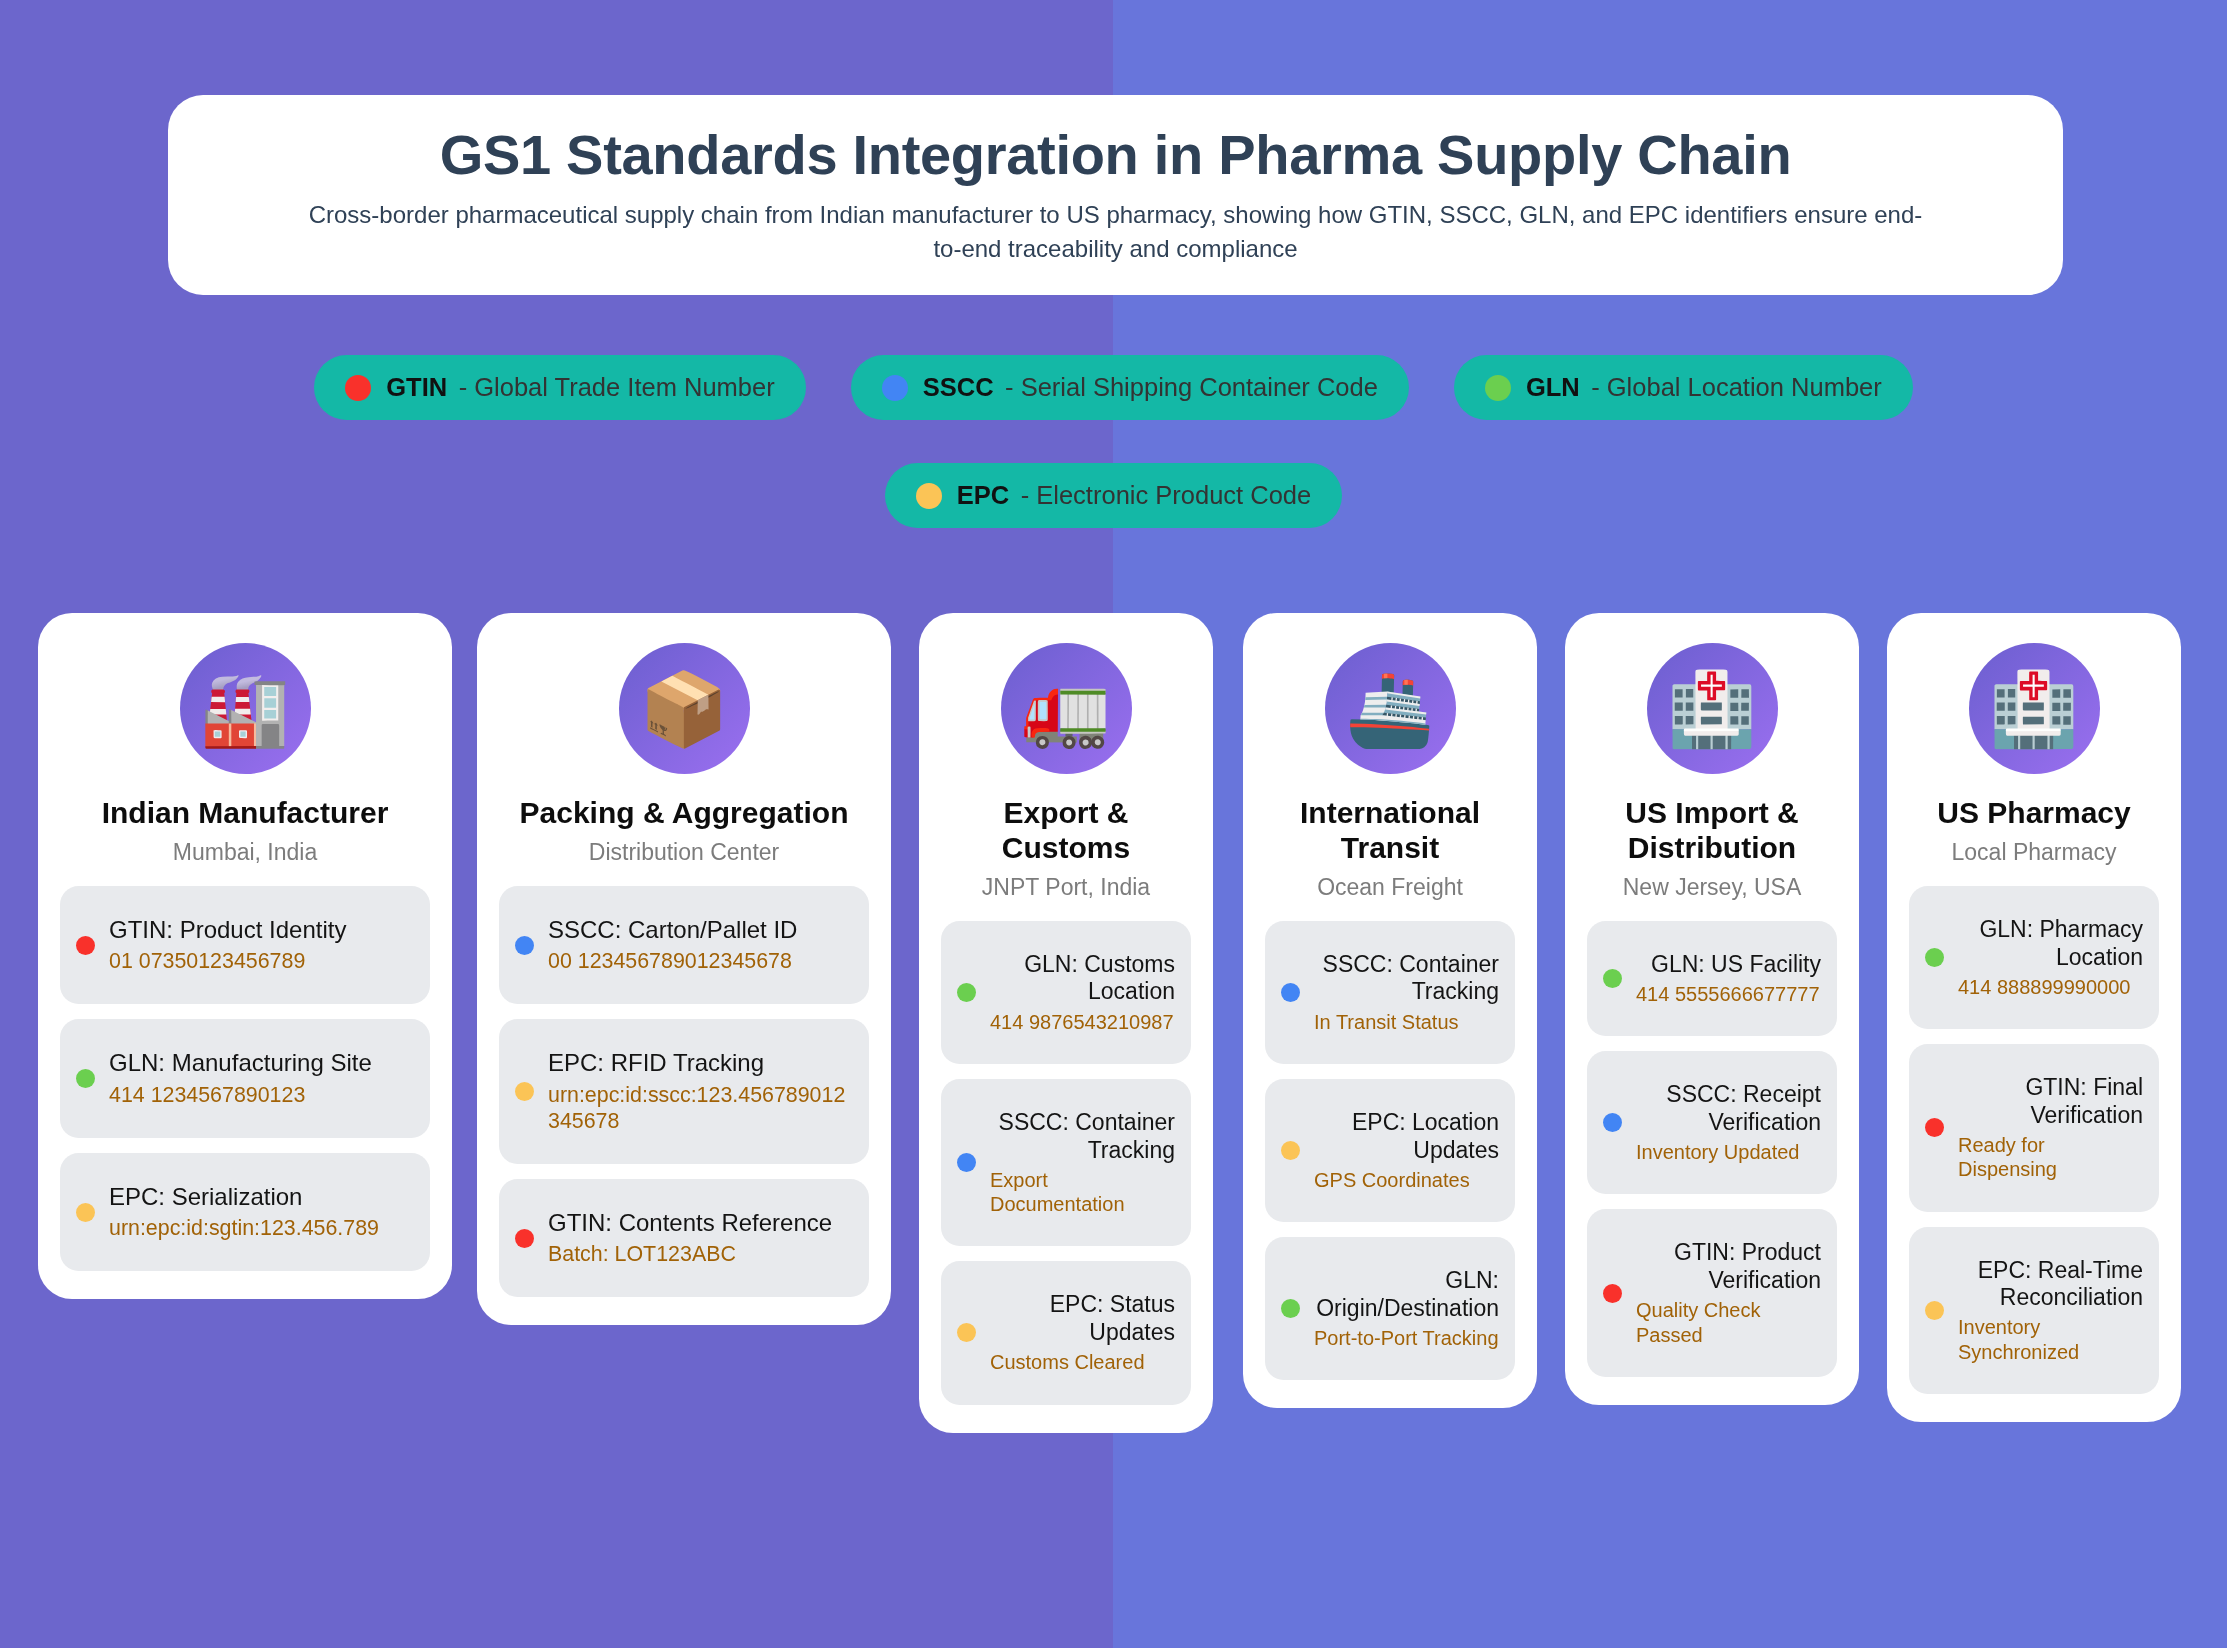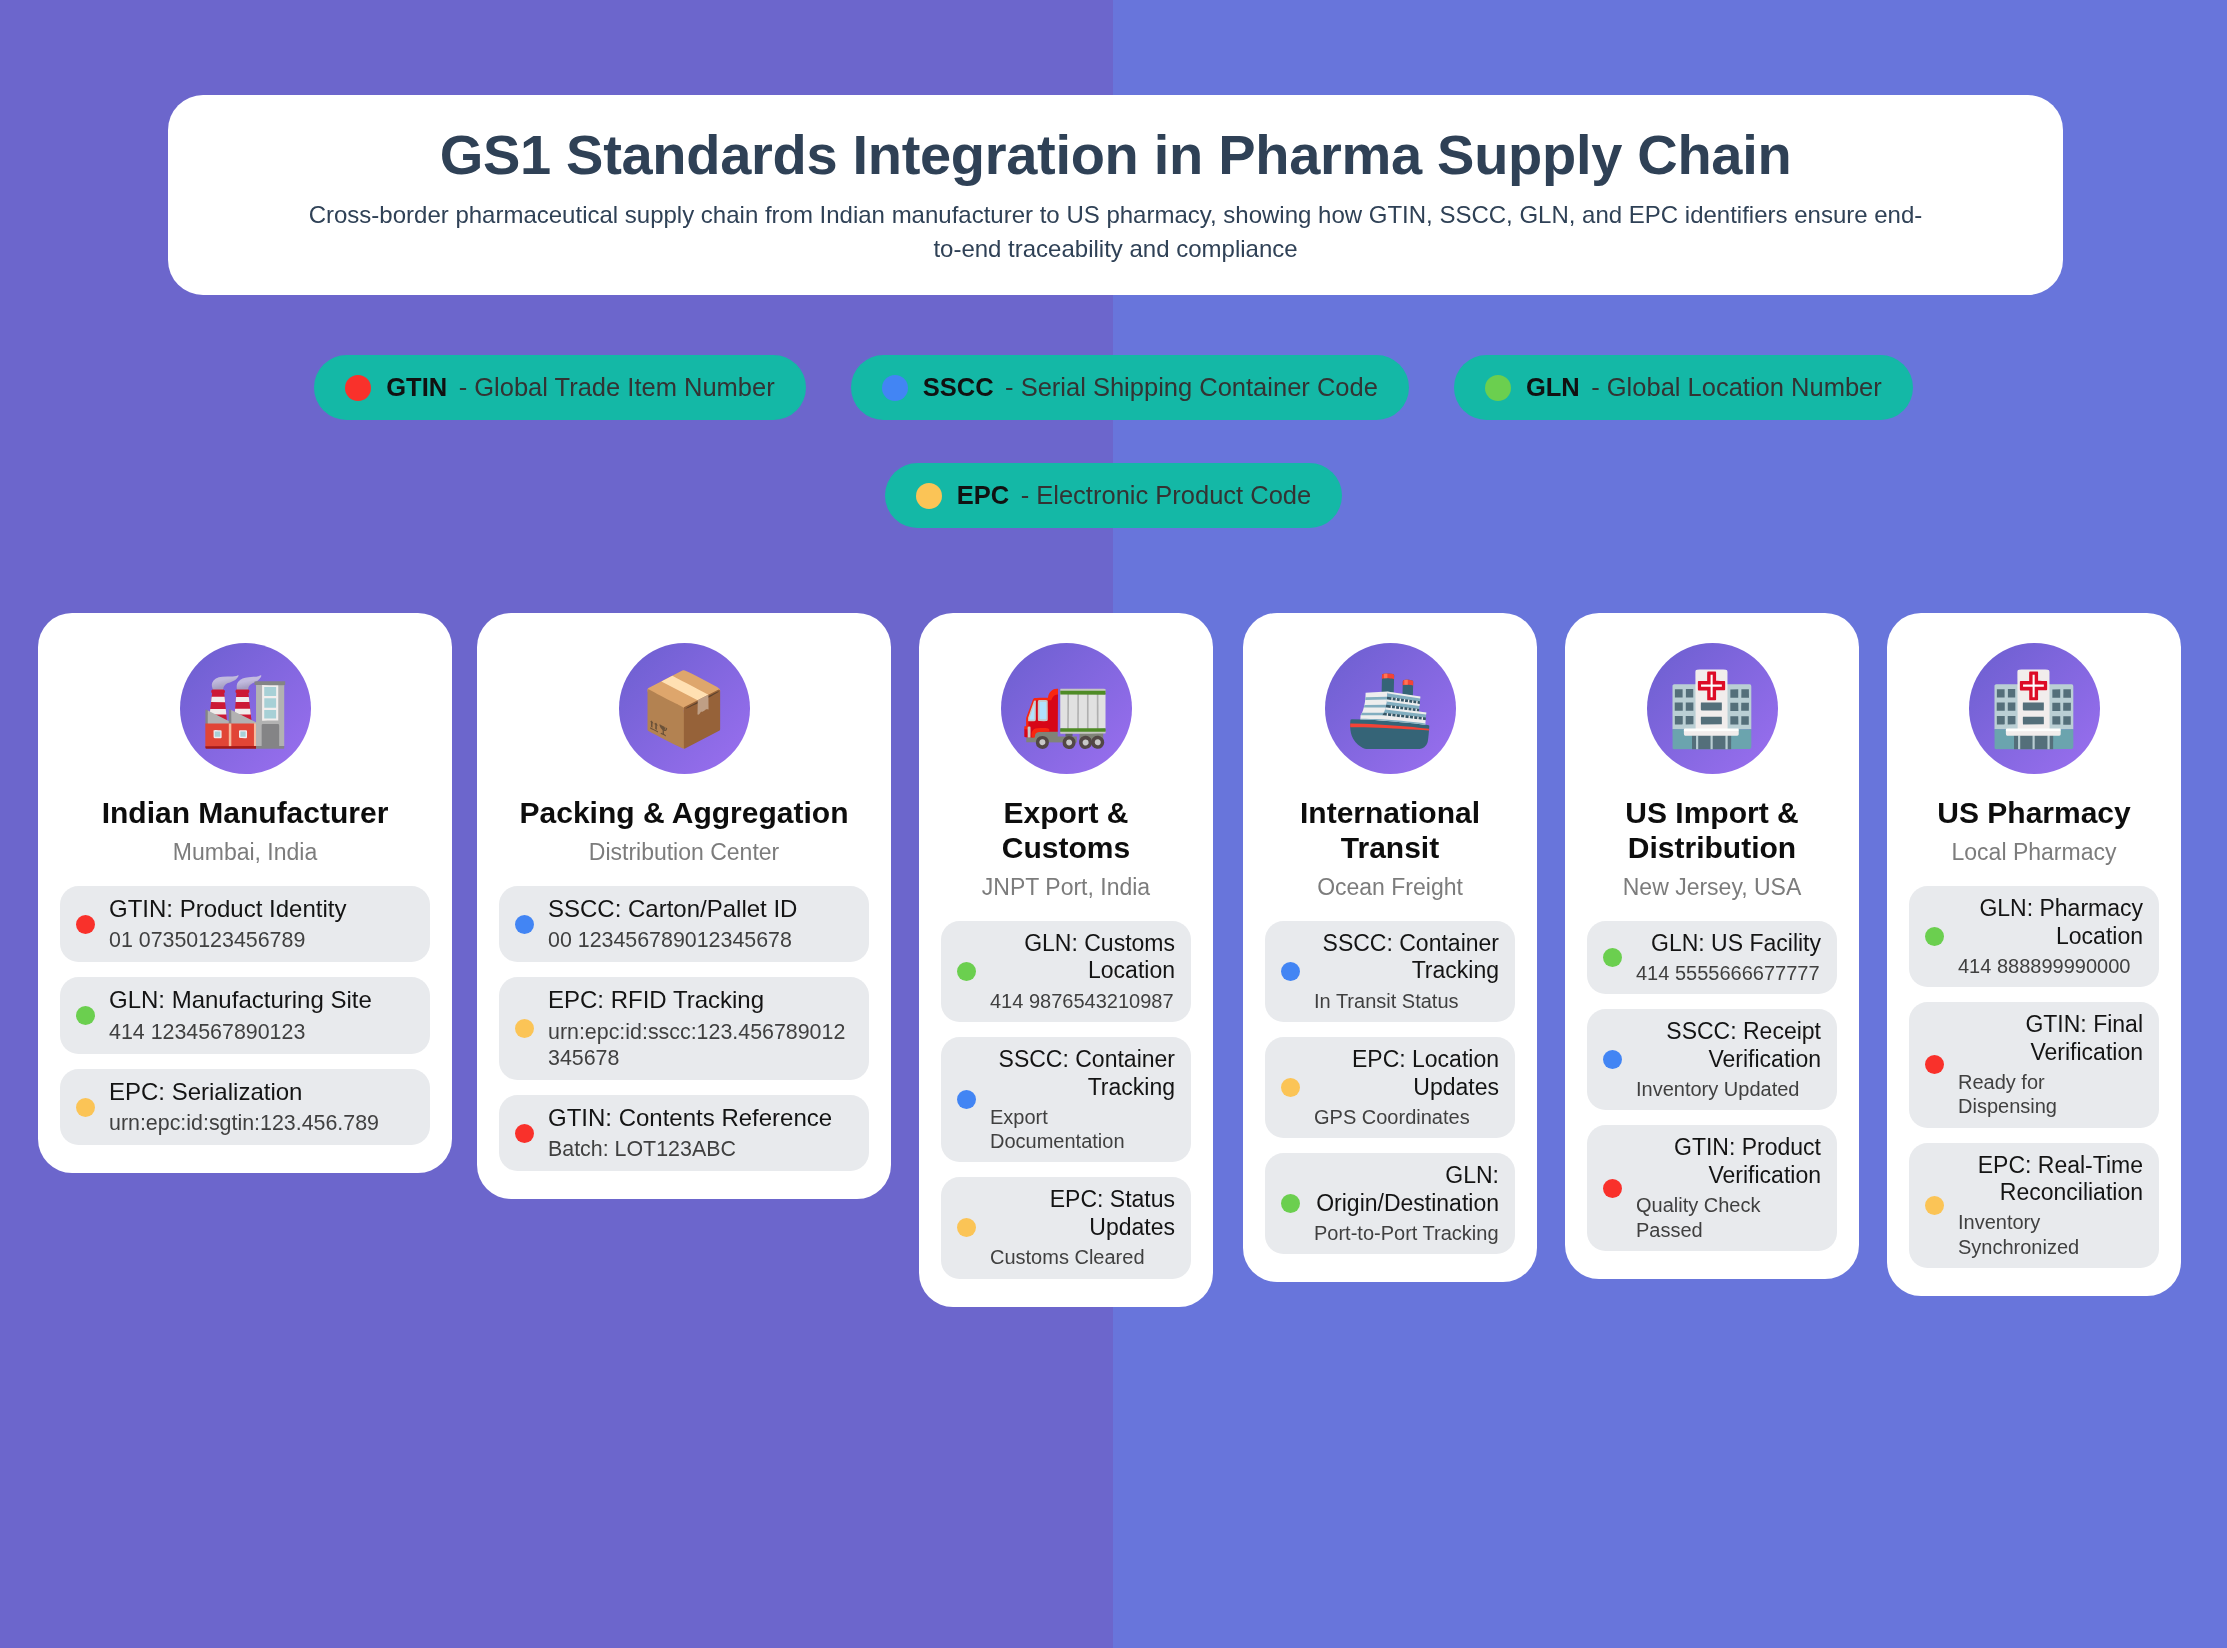--- a/index.html
+++ b/index.html
@@ -165,21 +165,21 @@
     display: flex;
     flex-direction: column;
     gap: 15px;
   }
 
   .stage-item {
     background: #E8EAED;
     border-radius: 18.5px;
     display: flex;
     align-items: center;
-    padding: 9px 16px;
+    padding: 30px 16px;
     gap: 14px;
   }
 
   .item-dot {
     width: 19px;
     height: 19px;
     border-radius: 50%;
     flex: 0 0 auto;
   }
 
@@ -187,21 +187,21 @@
 
   .item-label {
     font-size: 23px;
     color: #141414;
     line-height: 1.2;
   }
 
   .item-value {
     margin-top: 3.5px;
     font-size: 21px;
-    color: #404040;
+    color: #a16207;
     line-height: 1.22;
     word-break: break-word;
   }
 
   
   .card-wide .item-label { font-size: 24px; }
   .card-wide .item-value { font-size: 21.4px; }
   .card-narrow .item-label { font-size: 23px; text-align: right; }
   .card-narrow .item-value { font-size: 20px; }
 </style>

